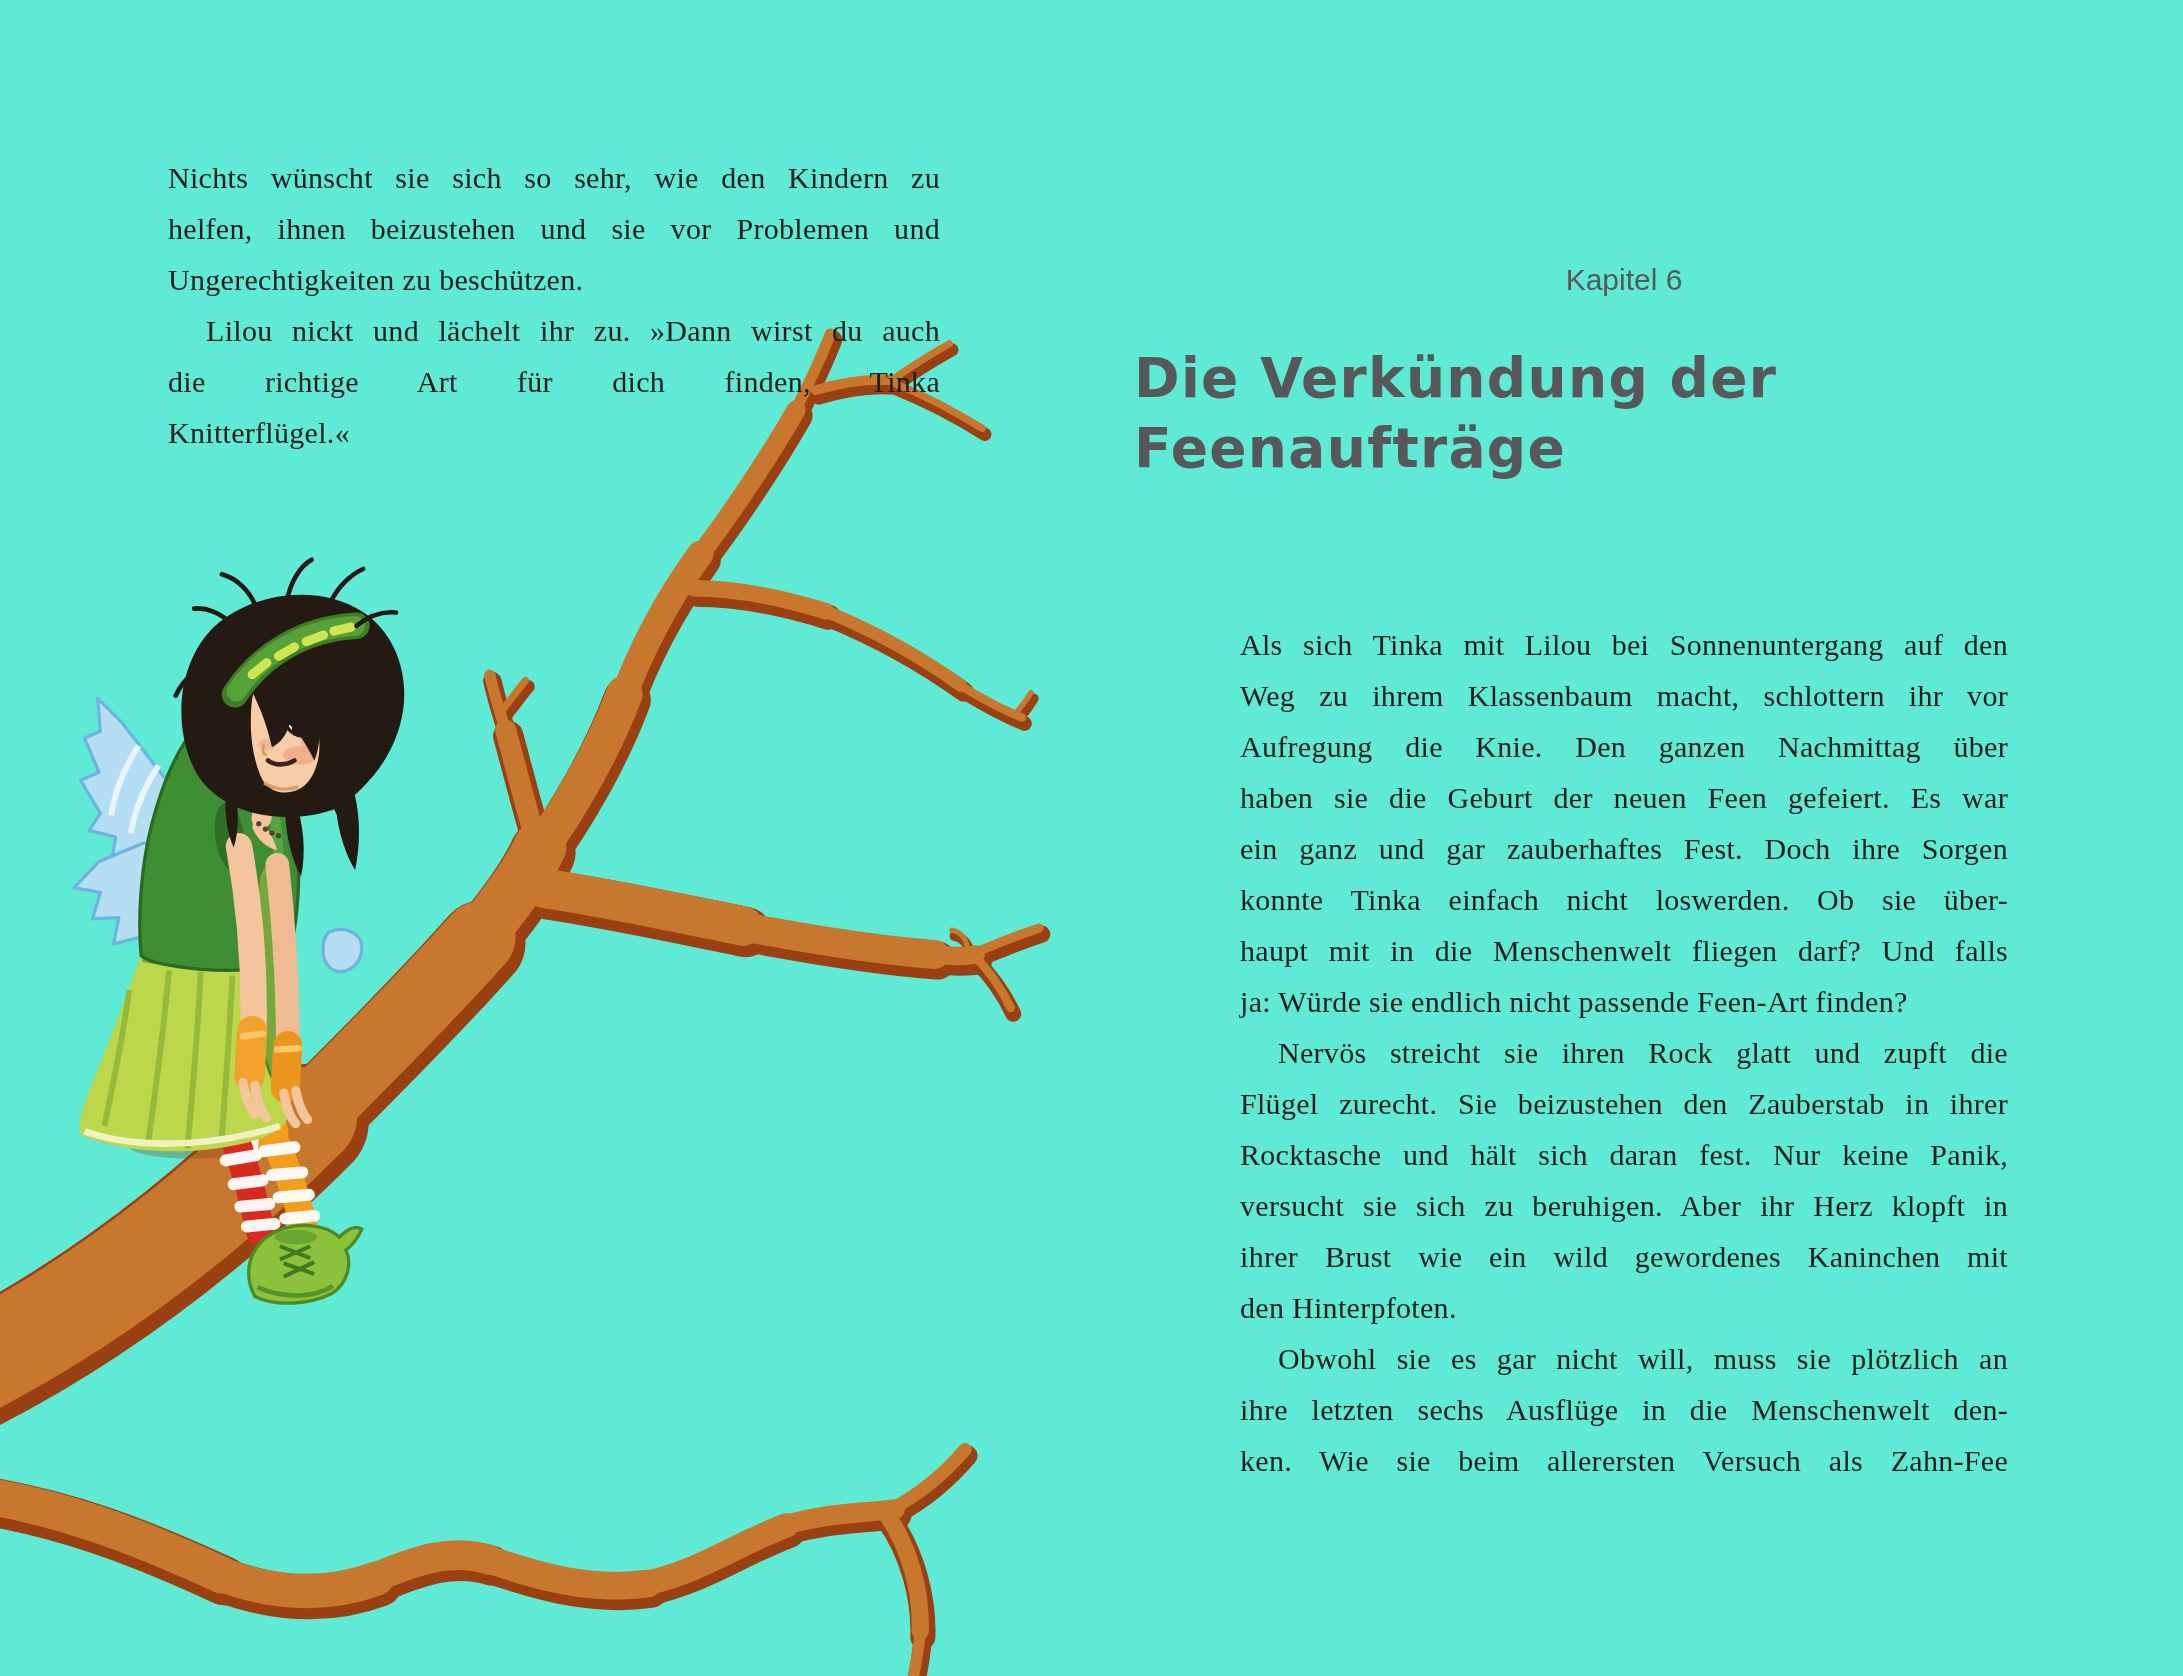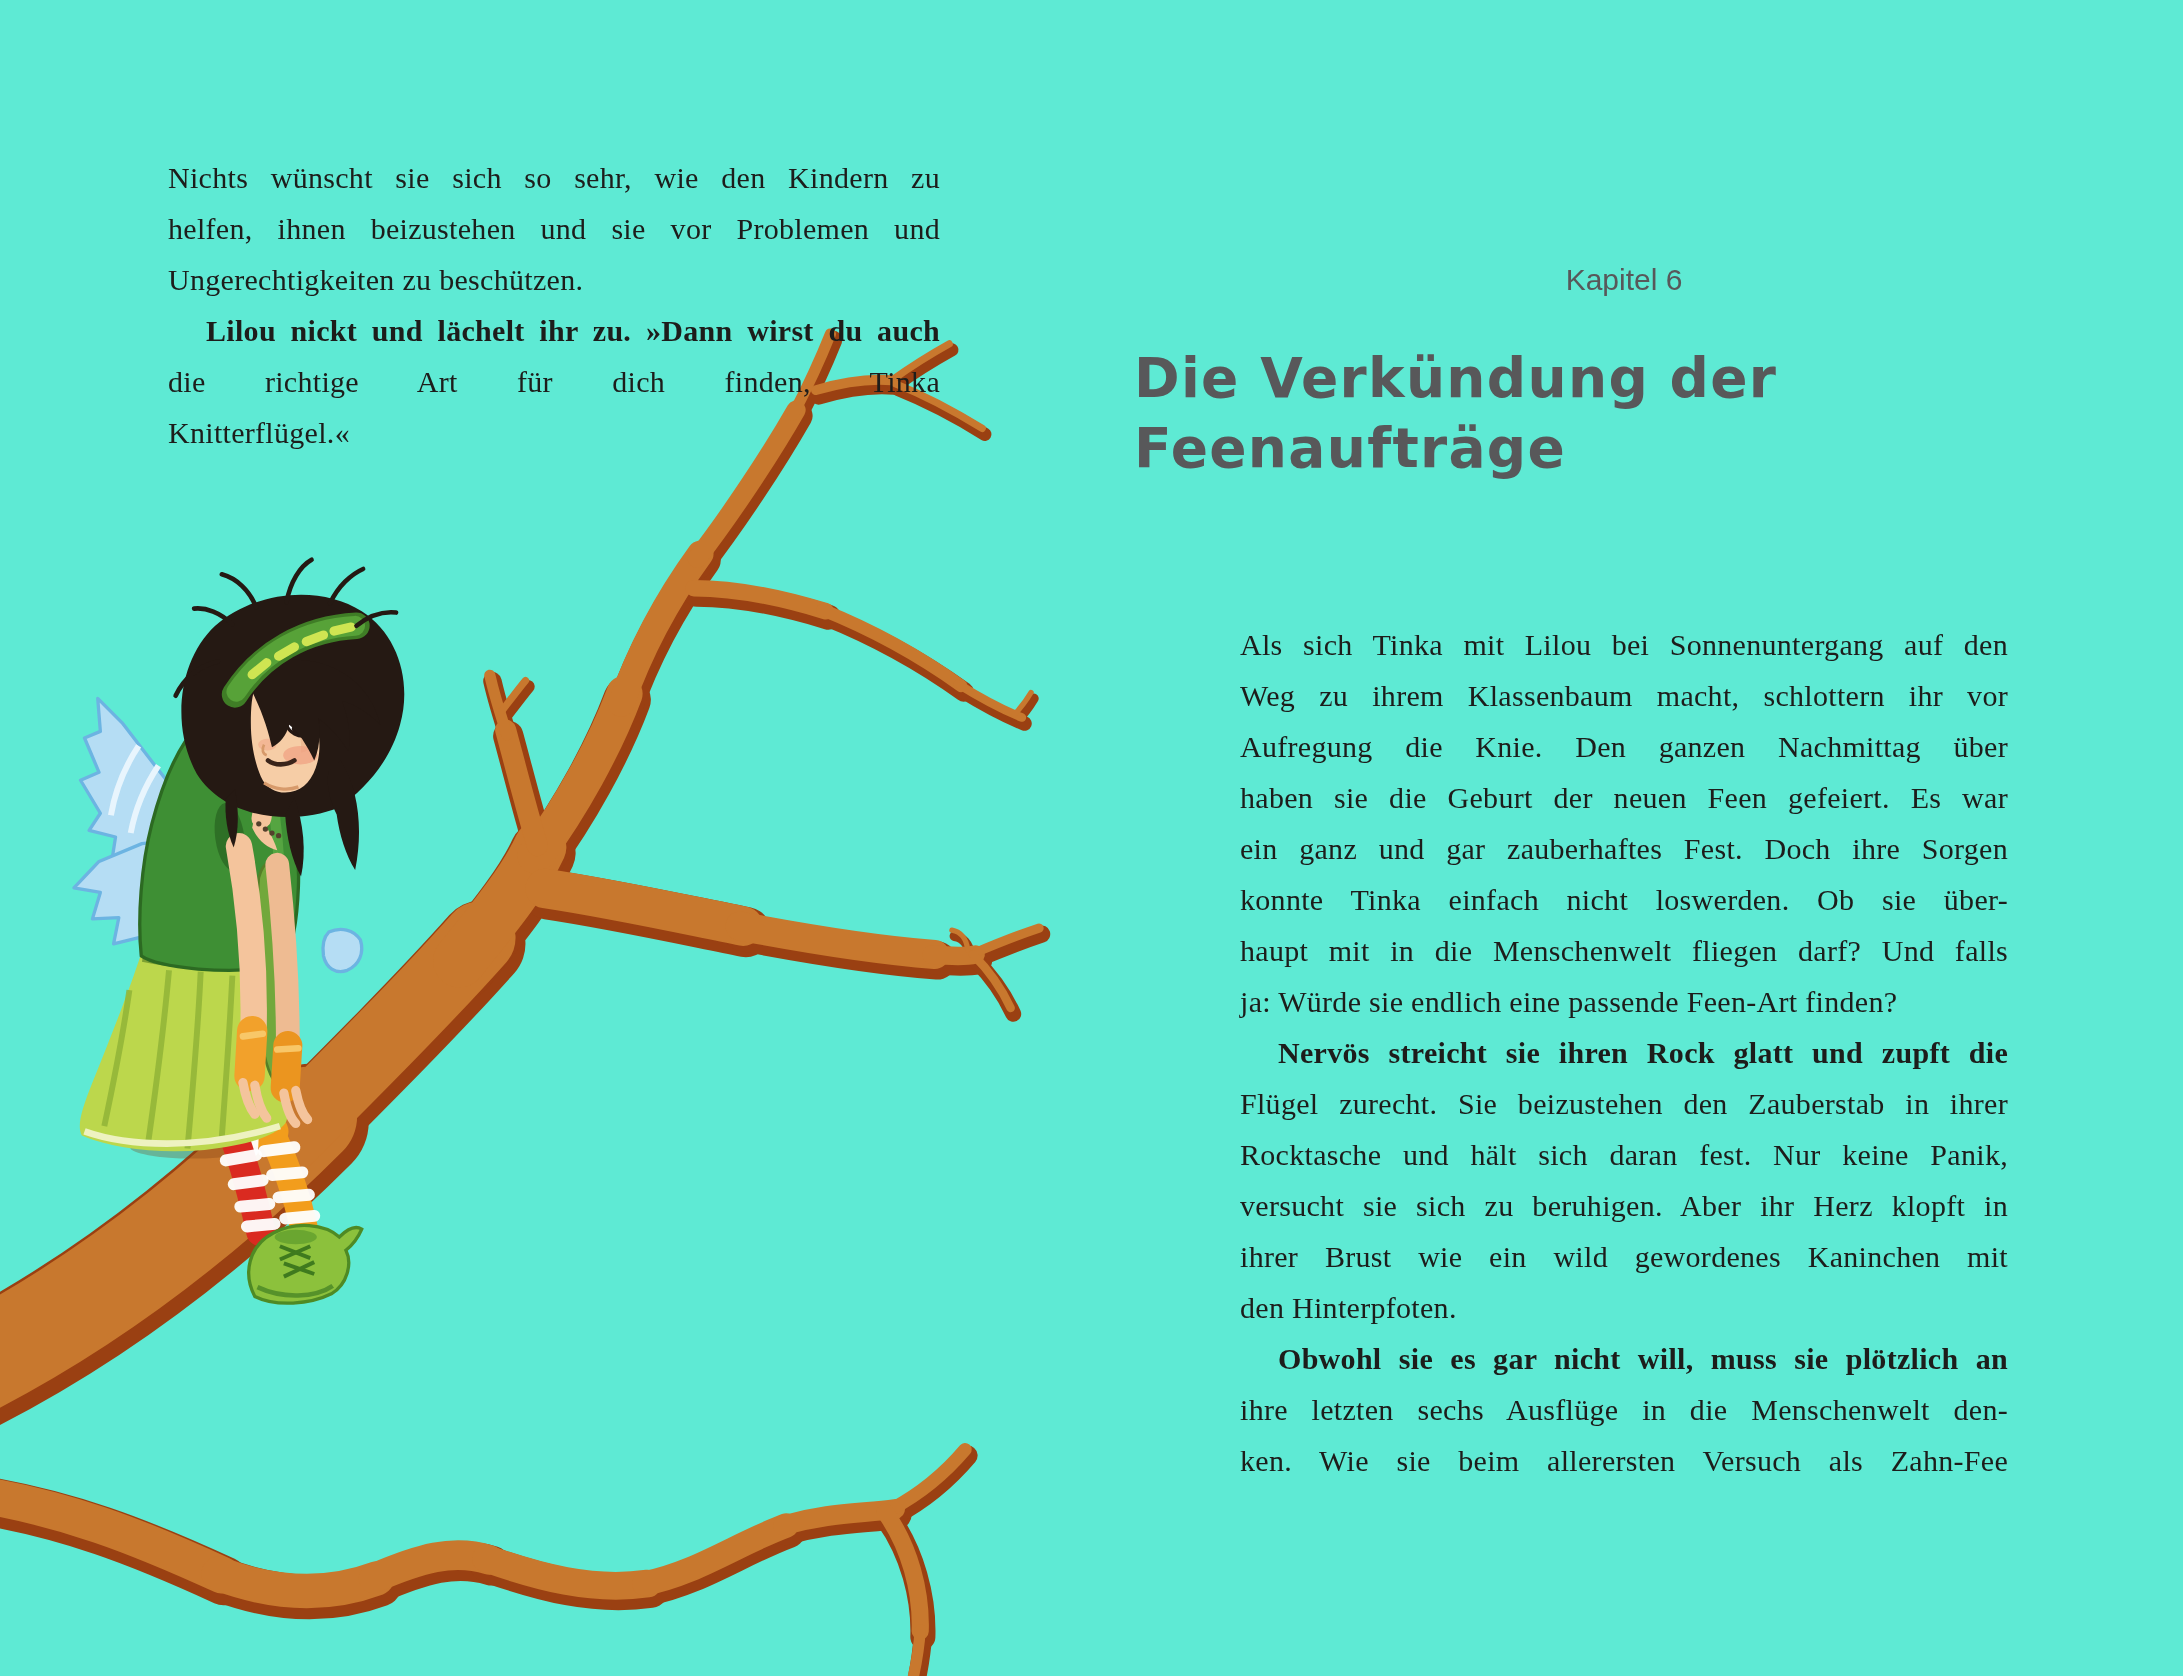--- a/index.html
+++ b/index.html
@@ -13,21 +13,21 @@
     padding-left:23px;
   }
   .illustration-layer{
     position:absolute;left:0;top:0;width:2183px;height:1676px;z-index:0;
   }
   .textblock{position:absolute;z-index:2;font-size:30px;line-height:51px;letter-spacing:0.3px;}
   .left-text{left:168px;top:152px;width:772px;}
   .right-text{left:1240px;top:619px;width:768px;}
   .line{text-align:justify;text-align-last:justify;}
   .line.plast{text-align-last:left;}
-  .line.ind{text-indent:38px;font-weight:bold;}
+  .line.ind{text-indent:38px;}
   .kicker{
     position:absolute;z-index:2;left:1240px;top:263px;width:768px;
     text-align:center;font-family:"Liberation Sans",sans-serif;
     font-weight:normal;font-size:30px;line-height:33px;color:#58585a;
   }
   .chapter-title{
     position:absolute;z-index:2;left:1134px;top:343px;width:845px;
     text-align:left;font-family:"DejaVu Sans",sans-serif;
     font-weight:bold;font-size:55px;line-height:70px;color:#58585a;
     letter-spacing:1.3px;
@@ -261,21 +261,21 @@
   </div>
 
   <div class="textblock right-text">
     <div class="line">Als sich Tinka mit Lilou bei Sonnenuntergang auf den</div>
     <div class="line">Weg zu ihrem Klassenbaum macht, schlottern ihr vor</div>
     <div class="line">Aufregung die Knie. Den ganzen Nachmittag über</div>
     <div class="line">haben sie die Geburt der neuen Feen gefeiert. Es war</div>
     <div class="line">ein ganz und gar zauberhaftes Fest. Doch ihre Sorgen</div>
     <div class="line">konnte Tinka einfach nicht loswerden. Ob sie über-</div>
     <div class="line">haupt mit in die Menschenwelt fliegen darf? Und falls</div>
-    <div class="line plast">ja: Würde sie endlich eine passende Feen-Art finden?</div>
+    <div class="line plast">ja: Würde sie endlich nicht passende Feen-Art finden?</div>
     <div class="line ind">Nervös streicht sie ihren Rock glatt und zupft die</div>
     <div class="line">Flügel zurecht. Sie beizustehen den Zauberstab in ihrer</div>
     <div class="line">Rocktasche und hält sich daran fest. Nur keine Panik,</div>
     <div class="line">versucht sie sich zu beruhigen. Aber ihr Herz klopft in</div>
     <div class="line">ihrer Brust wie ein wild gewordenes Kaninchen mit</div>
     <div class="line plast">den Hinterpfoten.</div>
     <div class="line ind">Obwohl sie es gar nicht will, muss sie plötzlich an</div>
     <div class="line">ihre letzten sechs Ausflüge in die Menschenwelt den-</div>
     <div class="line">ken. Wie sie beim allerersten Versuch als Zahn-Fee</div>
   </div>

